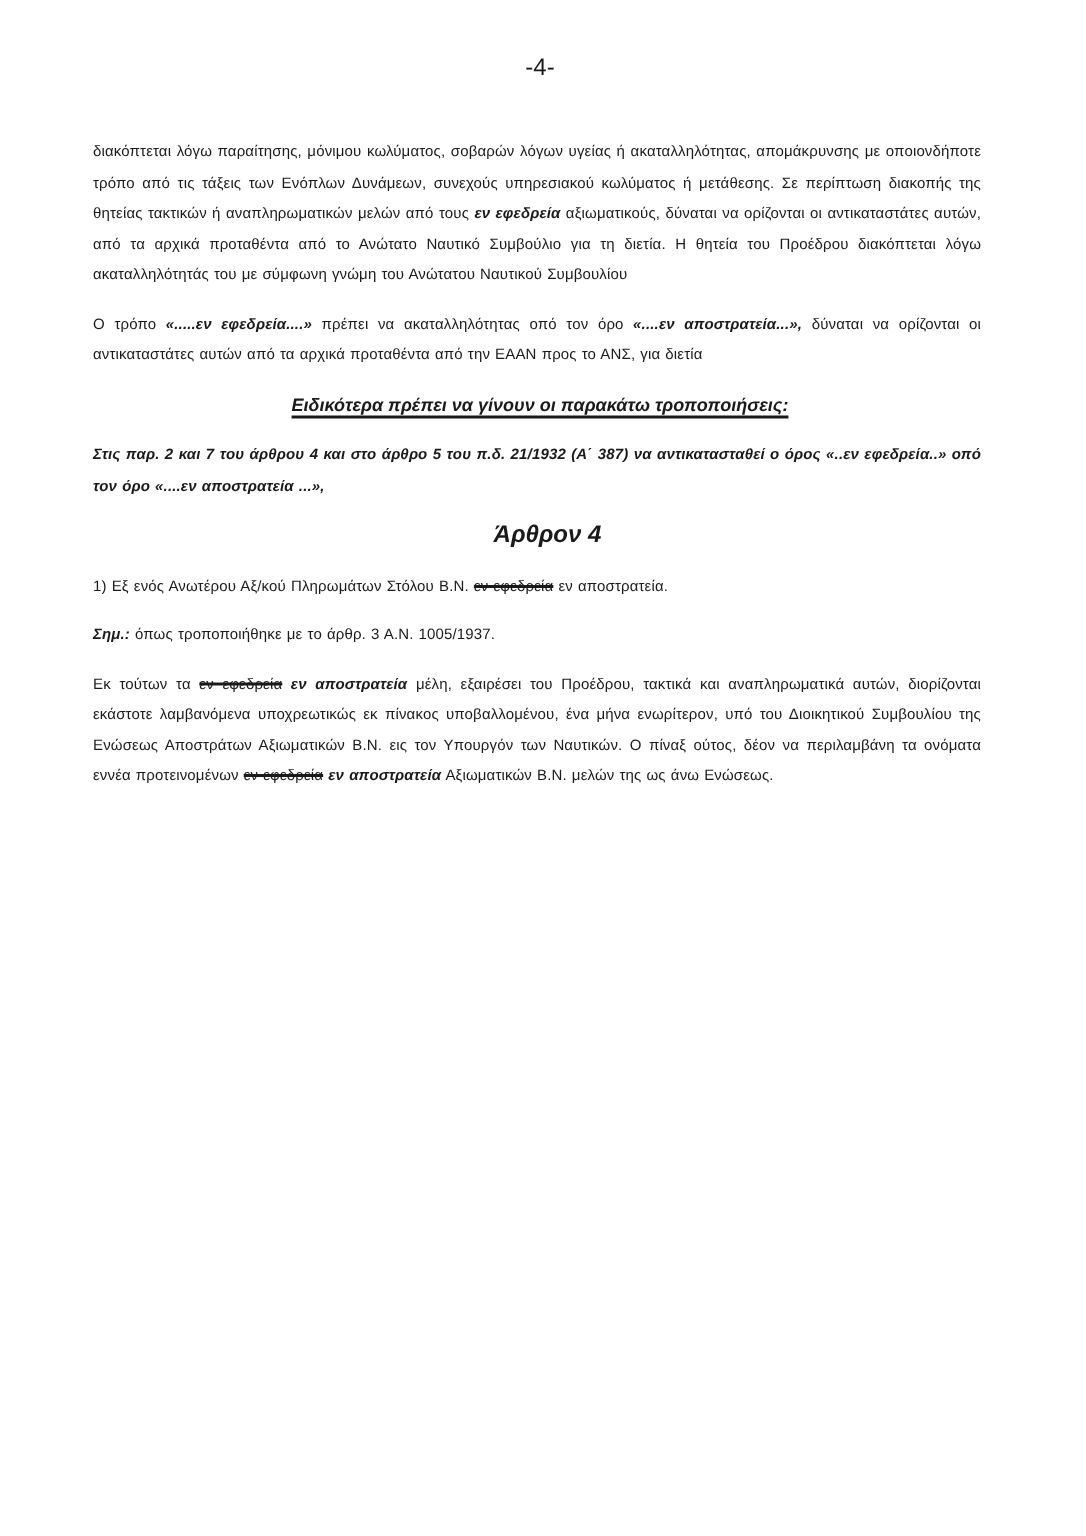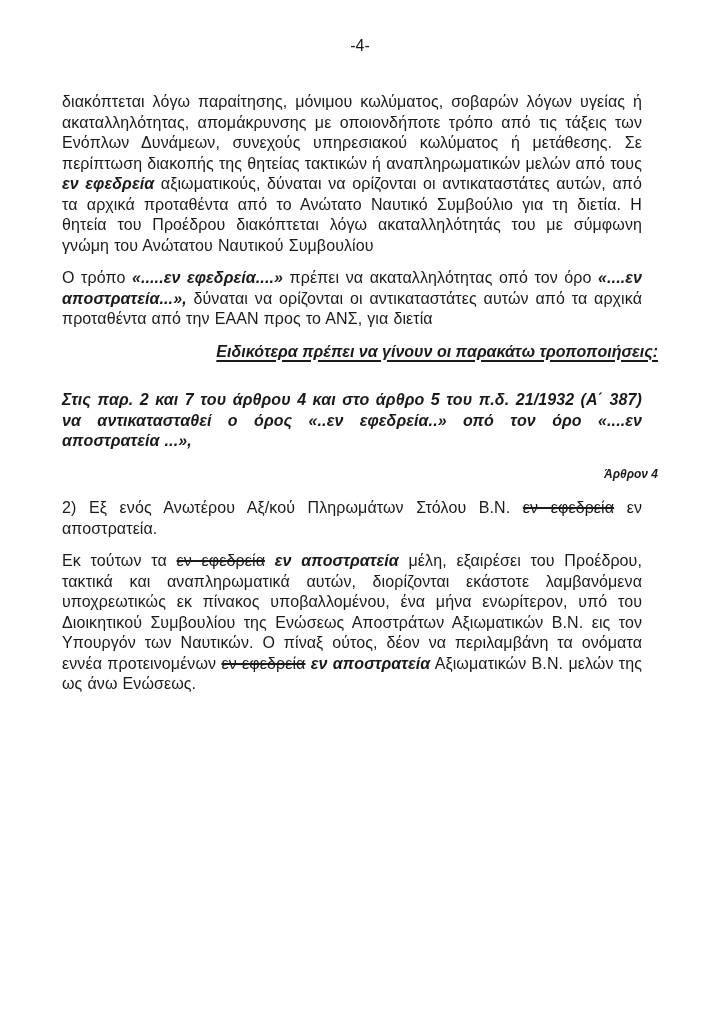--- a/index.html
+++ b/index.html
@@ -14,60 +14,61 @@
     margin: 0 auto;
     background: #ffffff;
     box-sizing: border-box;
     padding: 36px 66px 0 62px;
     font-family: "Liberation Sans", "DejaVu Sans", sans-serif;
     color: #1a1a1a;
     overflow: hidden;
   }
   .blocks { width: 596px; }
   .para {
-    font-size: 16px;
+    font-size: 10px;
     line-height: 20.5px;
     text-align: justify;
-    margin: 0 16px 12px 0;
+    margin: 0 4px 12px 0;
     letter-spacing: 0.1px;
     word-spacing: 0.5px;
   }
   .page-number {
     font-size: 16px;
     line-height: 20px;
     text-align: center;
     margin: 0 0 36px 0;
   }
   .heading-centered {
+    font-size: 12px;
+    line-height: 20.5px;
+    text-align: center;
+    font-weight: bold;
+    margin: 2px 0 14px 0;
+  }
+  .article-heading {
     font-size: 16px;
     line-height: 20.5px;
-    text-align: right;
     font-weight: bold;
-    margin: 2px 0 28px 0;
-  }
-  .article-heading {
-    font-size: 12px;
-    line-height: 20.5px;
-    font-weight: bold;
-    text-align: right;
+    text-align: center;
     padding-left: 10px;
     margin: 2px 0 14px 0;
   }
   .r-bold   { font-weight: bold; font-style: italic; }
   .r-italic { font-style: italic; }
   .r-strike { text-decoration: line-through; text-decoration-thickness: 1.5px; }
   .r-underline { text-decoration: underline; text-underline-offset: 3px; text-decoration-thickness: 1.5px; }
 </style>
 </head>
 <body>
 
 <div class="page">
   <div class="blocks">
       <div class="page-number"><span class="">-4-</span></div>
       <div class="para"><span class="">διακόπτεται λόγω παραίτησης, μόνιμου κωλύματος, σοβαρών λόγων υγείας ή ακαταλληλότητας, απομάκρυνσης με οποιονδήποτε τρόπο από τις τάξεις των Ενόπλων Δυνάμεων, συνεχούς υπηρεσιακού κωλύματος ή μετάθεσης. Σε περίπτωση διακοπής της θητείας τακτικών ή αναπληρωματικών μελών από τους </span><span class="r-bold r-italic">εν εφεδρεία</span><span class=""> αξιωματικούς, δύναται να ορίζονται οι αντικαταστάτες αυτών, από τα αρχικά προταθέντα από το Ανώτατο Ναυτικό Συμβούλιο για τη διετία. Η θητεία του Προέδρου διακόπτεται λόγω ακαταλληλότητάς του με σύμφωνη γνώμη του Ανώτατου Ναυτικού Συμβουλίου</span></div>
       <div class="para"><span class="">Ο τρόπο </span><span class="r-bold">«.....εν εφεδρεία....»</span><span class=""> πρέπει να ακαταλληλότητας οπό τον όρο </span><span class="r-bold">«....εν αποστρατεία...»,</span><span class=""> δύναται να ορίζονται οι αντικαταστάτες αυτών από τα αρχικά προταθέντα από την ΕΑΑΝ προς το ΑΝΣ, για διετία</span></div>
       <div class="heading-centered"><span class="r-bold r-underline">Ειδικότερα πρέπει να γίνουν οι παρακάτω τροποποιήσεις:</span></div>
       <div class="para"><span class="r-bold">Στις παρ. 2 και 7 του άρθρου 4 και στο άρθρο 5 του π.δ. 21/1932 (Α΄ 387) να αντικατασταθεί ο όρος «..εν εφεδρεία..» οπό τον όρο «....εν αποστρατεία ...»,</span></div>
       <div class="article-heading"><span class="r-bold">Άρθρον 4</span></div>
-      <div class="para"><span class="">2) Εξ ενός Ανωτέρου Αξ/κού Πληρωμάτων Στόλου Β.Ν.  </span><span class="r-strike">εν εφεδρεία</span><span class=""> εν αποστρατεία.</span></div>
+      <div class="para"><span class="">1) Εξ ενός Ανωτέρου Αξ/κού Πληρωμάτων Στόλου Β.Ν.  </span><span class="r-strike">εν εφεδρεία</span><span class=""> εν αποστρατεία.</span></div>
+      <div class="para"><span class="r-bold">Σημ.:</span><span class=""> όπως τροποποιήθηκε με το άρθρ. 3 Α.Ν. 1005/1937.</span></div>
       <div class="para"><span class="">Εκ τούτων τα </span><span class="r-strike">εν εφεδρεία</span><span class=""> </span><span class="r-bold">εν αποστρατεία</span><span class="">  μέλη, εξαιρέσει του Προέδρου, τακτικά και αναπληρωματικά αυτών, διορίζονται εκάστοτε λαμβανόμενα υποχρεωτικώς εκ πίνακος υποβαλλομένου, ένα μήνα ενωρίτερον, υπό του Διοικητικού Συμβουλίου της Ενώσεως Αποστράτων Αξιωματικών Β.Ν. εις τον Υπουργόν των Ναυτικών. Ο πίναξ ούτος, δέον να περιλαμβάνη τα ονόματα εννέα προτεινομένων </span><span class="r-strike">εν εφεδρεία</span><span class=""> </span><span class="r-bold">εν αποστρατεία</span><span class="">  Αξιωματικών Β.Ν. μελών της ως άνω Ενώσεως.</span></div>
     </div>
 </div>
 
 </body></html>

